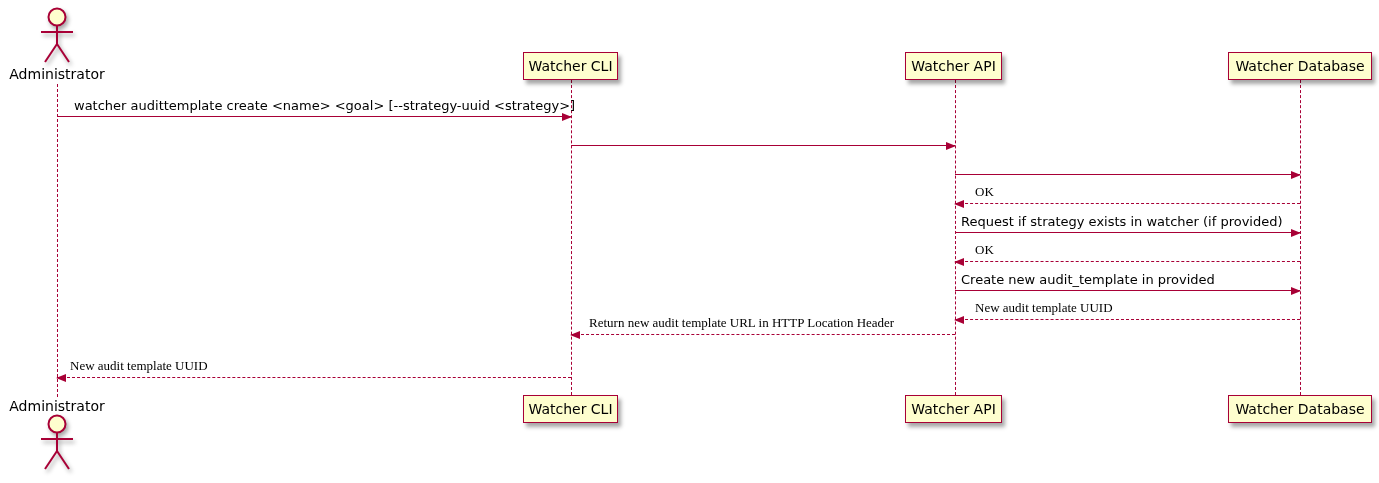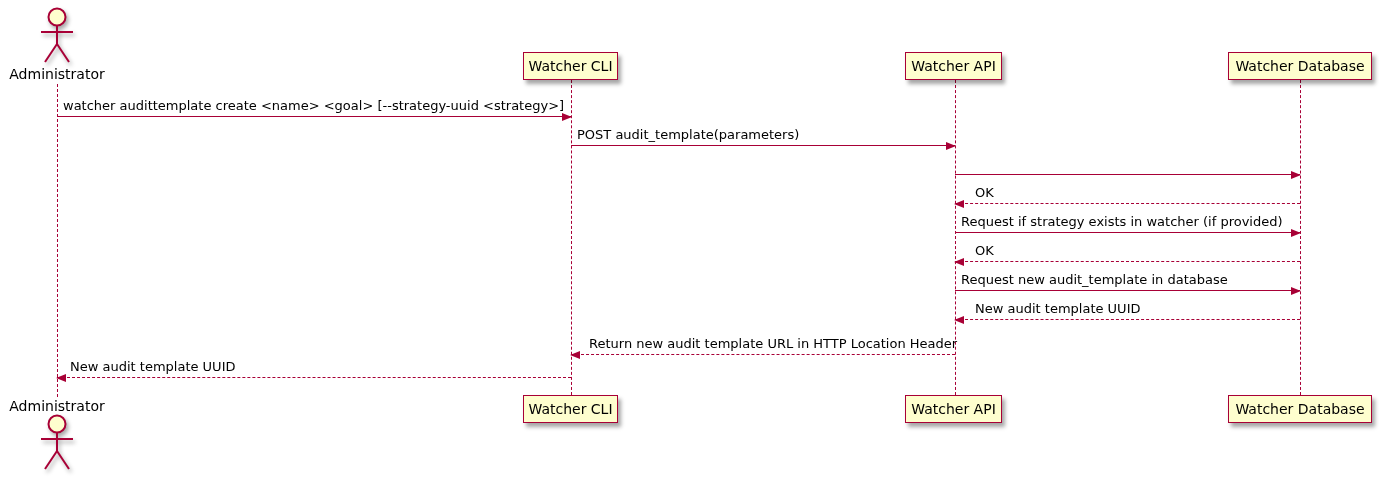--- a/index.html
+++ b/index.html
@@ -29,21 +29,21 @@
   .lifeline{position:absolute;width:0;border-left:1px dashed var(--line);}
   
   .actor-label{
     position:absolute;width:140px;text-align:center;
     font-size:14px;white-space:nowrap;
   }
   .actor-figure{position:absolute;filter:drop-shadow(2.5px 3px 2px rgba(0,0,0,0.35));}
   
   .msg{position:absolute;height:20px;}
   .msg.solid{border-bottom:1px solid var(--line);}
-  .msg.dashed{border-bottom:1px dashed var(--line);}
+  .msg.dashed{border-bottom:1px dashed var(--line);font-family:Liberation Serif, serif;}
   .msg .lbl{
     position:absolute;bottom:3px;font-size:13px;white-space:nowrap;color:var(--text);
   }
   .head{position:absolute;width:0;height:0;bottom:-5px;
     border-top:4.5px solid transparent;border-bottom:4.5px solid transparent;}
   .head.right{right:-1px;border-left:10px solid var(--line);}
   .head.left{left:-1px;border-right:10px solid var(--line);}
 </style>
 </head>
 <body>
@@ -79,26 +79,25 @@
 
   <div class="pbox" style="left:523px;top:52px;width:95px;">Watcher CLI</div>
   <div class="pbox" style="left:905px;top:52px;width:97px;">Watcher API</div>
   <div class="pbox" style="left:1228px;top:52px;width:144px;">Watcher Database</div>
 
   <div class="pbox" style="left:523px;top:395px;width:95px;">Watcher CLI</div>
   <div class="pbox" style="left:905px;top:395px;width:97px;">Watcher API</div>
   <div class="pbox" style="left:1228px;top:395px;width:144px;">Watcher Database</div>
 
   <div class="msg solid" style="left:57px;top:97px;width:514px;">
-    <span class="lbl" style="left:6px;margin-top:28px;">watcher audittemplate create &lt;name&gt; &lt;goal&gt; [--strategy-uuid &lt;strategy&gt;]</span>
+    <span class="lbl" style="left:17px;margin-top:28px;">watcher audittemplate create &lt;name&gt; &lt;goal&gt; [--strategy-uuid &lt;strategy&gt;]</span>
     <span class="head right"></span>
   </div>
 
   <div class="msg solid" style="left:571px;top:126px;width:384px;">
-    <span class="lbl" style="left:6px;">POST audit_template(parameters)</span>
     <span class="head right"></span>
   </div>
 
   <div class="msg solid" style="left:955px;top:155px;width:345px;">
     <span class="head right"></span>
   </div>
 
   <div class="msg dashed" style="left:955px;top:184px;width:345px;">
     <span class="lbl" style="left:20px;">OK</span>
     <span class="head left"></span>
@@ -108,30 +107,30 @@
     <span class="lbl" style="left:6px;">Request if strategy exists in watcher (if provided)</span>
     <span class="head right"></span>
   </div>
 
   <div class="msg dashed" style="left:955px;top:242px;width:345px;">
     <span class="lbl" style="left:20px;">OK</span>
     <span class="head left"></span>
   </div>
 
   <div class="msg solid" style="left:955px;top:271px;width:345px;">
-    <span class="lbl" style="left:6px;">Request new audit_template in database</span>
+    <span class="lbl" style="left:6px;">Create new audit_template in provided</span>
     <span class="head right"></span>
   </div>
 
   <div class="msg dashed" style="left:955px;top:300px;width:345px;">
     <span class="lbl" style="left:20px;">New audit template UUID</span>
     <span class="head left"></span>
   </div>
 
-  <div class="msg dashed" style="left:571px;top:335px;width:384px;">
+  <div class="msg dashed" style="left:571px;top:315px;width:384px;">
     <span class="lbl" style="left:18px;">Return new audit template URL in HTTP Location Header</span>
     <span class="head left"></span>
   </div>
 
   <div class="msg dashed" style="left:57px;top:358px;width:514px;">
     <span class="lbl" style="left:13px;">New audit template UUID</span>
     <span class="head left"></span>
   </div>
 
 </div>

